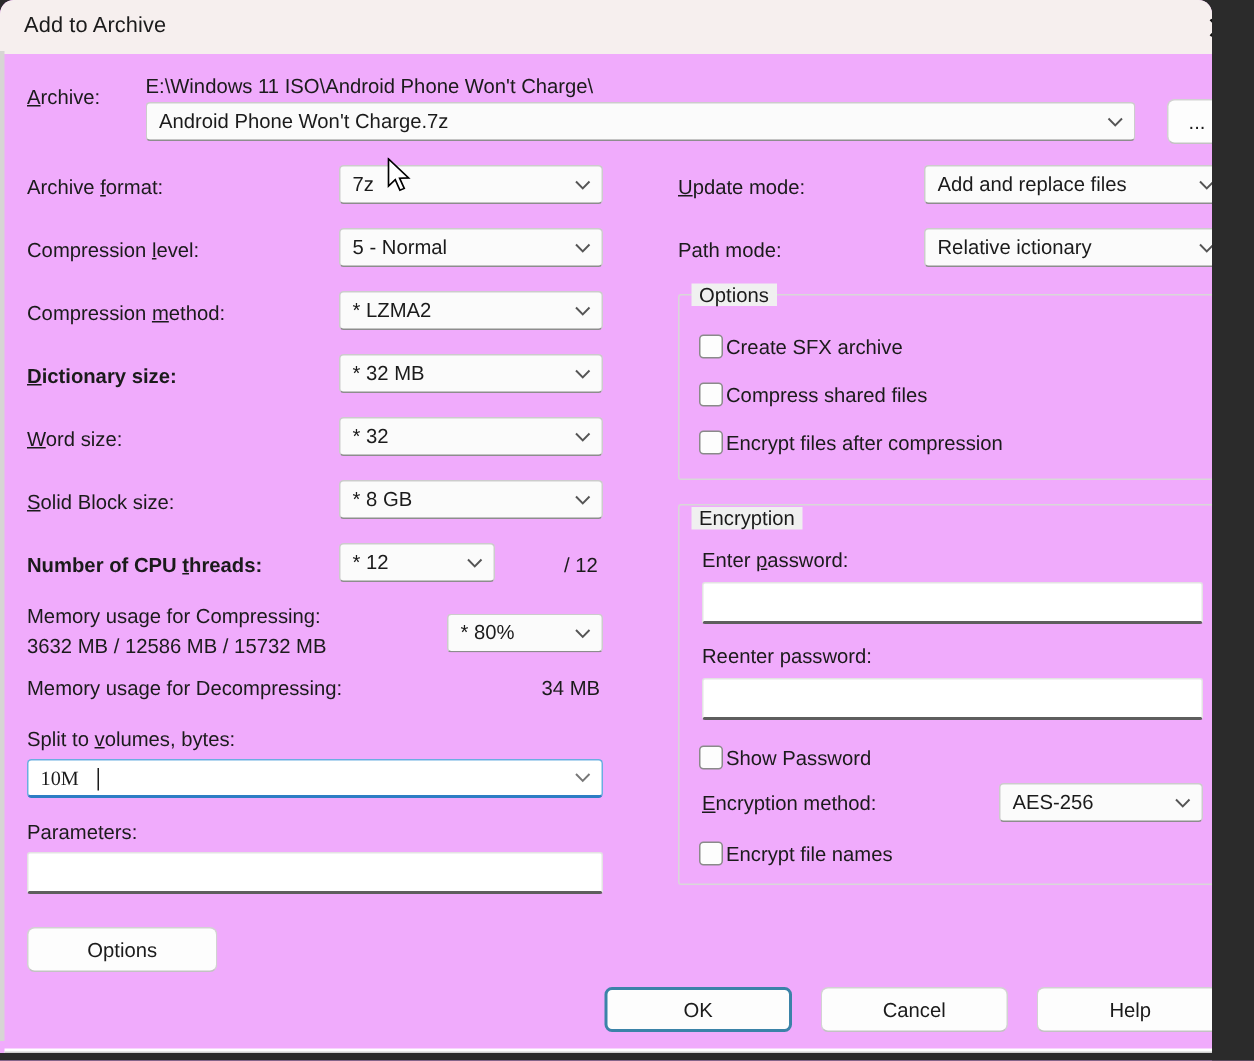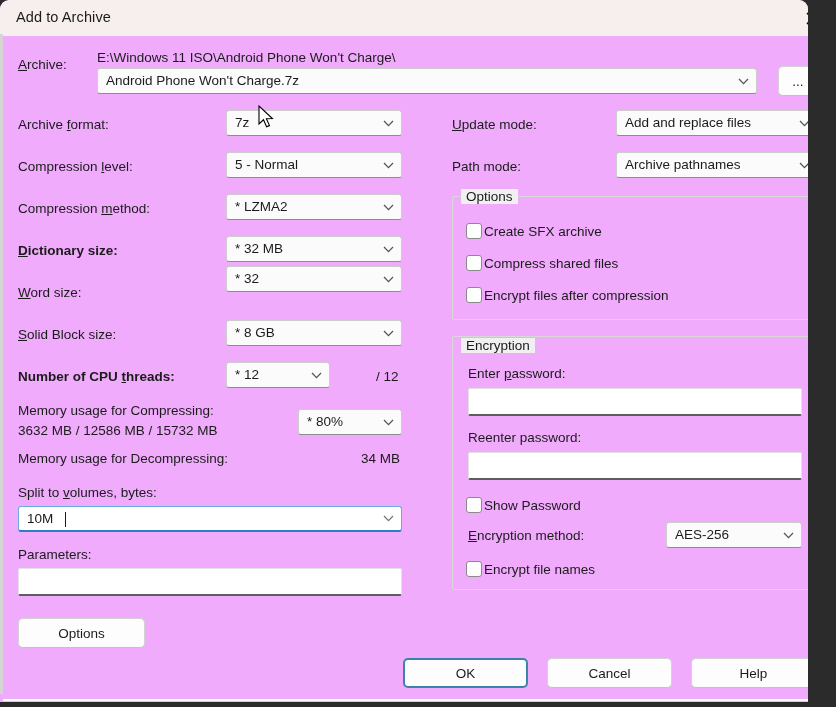--- a/index.html
+++ b/index.html
@@ -268,21 +268,21 @@
     <span class="chev">
       <svg width="11" height="7" viewBox="0 0 11 7">
           <path d="M1 1 L5.5 5.6 L10 1" stroke="#555" stroke-width="1.3" fill="none"></path>
         </svg>
     </span>
   </div>
 
   <div class="lbl" style="left:18px; top:285px;">
     <u>W</u>ord size:
   </div>
-  <div class="combo" style="left:226px; top:266px; width:176px;">
+  <div class="combo" style="left:226px; top:278px; width:176px;">
     <span class="val">*  32</span>
     <span class="chev">
       <svg width="11" height="7" viewBox="0 0 11 7">
           <path d="M1 1 L5.5 5.6 L10 1" stroke="#555" stroke-width="1.3" fill="none"></path>
         </svg>
     </span>
   </div>
 
   <div class="lbl" style="left:18px; top:327px;">
     <u>S</u>olid Block size:
@@ -323,21 +323,21 @@
   </div>
 
   <div class="lbl" style="left:18px; top:451px;">
     Memory usage for Decompressing:
   </div>
   <div class="static" style="left:361px; top:451px;">34 MB</div>
 
   <div class="lbl" style="left:18px; top:485px;">
     Split to <u>v</u>olumes, bytes:
   </div>
-  <div class="combo focused" style="left:18px; top:506px; width:384px; height:26px;">
+  <div class="combo focused" style="left:18px; top:506px; width:384px; height:26px;font-family:Liberation Serif, serif;">
     <span class="val">10M</span>
     <span class="caret" style="left:46px; top:5px;"></span>
     <span class="chev">
       <svg width="11" height="7" viewBox="0 0 11 7">
           <path d="M1 1 L5.5 5.6 L10 1" stroke="#777" stroke-width="1.3" fill="none"></path>
         </svg>
     </span>
   </div>
 
   <div class="lbl" style="left:18px; top:547px;">
@@ -360,21 +360,21 @@
       <svg width="11" height="7" viewBox="0 0 11 7">
           <path d="M1 1 L5.5 5.6 L10 1" stroke="#555" stroke-width="1.3" fill="none"></path>
         </svg>
     </span>
   </div>
 
   <div class="lbl" style="left:452px; top:159px;">
     Path mode:
   </div>
   <div class="combo" style="left:616px; top:152px; width:202px;">
-    <span class="val">Archive pathnames</span>
+    <span class="val">Relative ictionary</span>
     <span class="chev">
       <svg width="11" height="7" viewBox="0 0 11 7">
           <path d="M1 1 L5.5 5.6 L10 1" stroke="#555" stroke-width="1.3" fill="none"></path>
         </svg>
     </span>
   </div>
 
   <div class="groupbox" style="left:452px; top:196px; width:366px; height:124px;"></div>
   <div class="groupbox-title" style="left:461px; top:189px;">Options</div>
 

